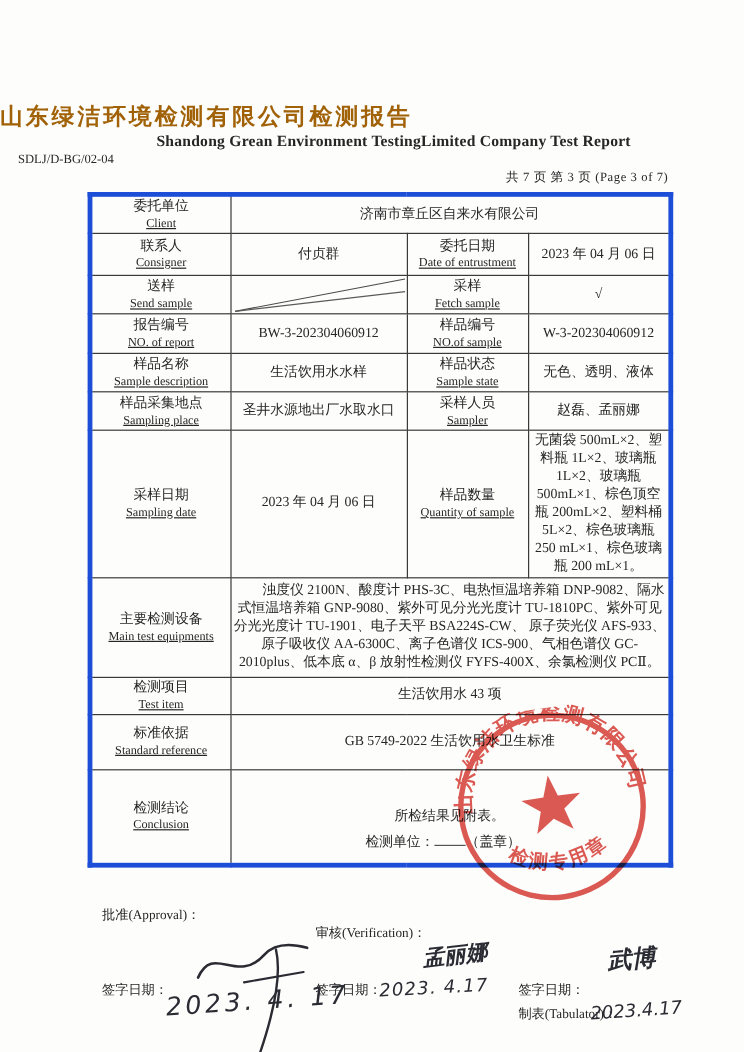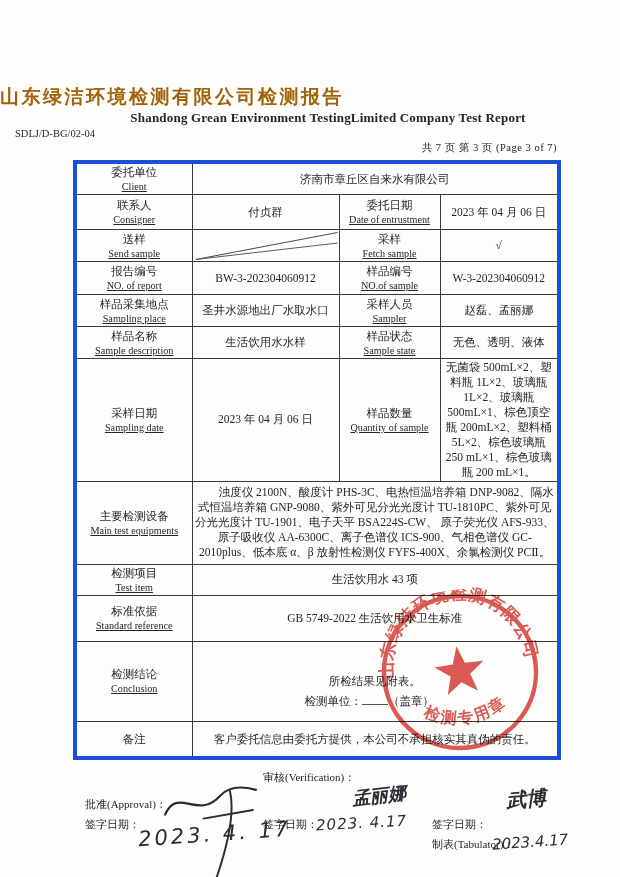--- a/index.html
+++ b/index.html
@@ -136,42 +136,42 @@
       <td class="small">BW-3-202304060912</td>
       <td class="lbl">
         <div>样品编号</div>
         <div class="en">NO.of sample</div>
       </td>
       <td class="small">W-3-202304060912</td>
     </tr>
 
     <tr style="height:32px">
       <td class="lbl">
+        <div>样品名称</div>
+        <div class="en">Sample description</div>
+      </td>
+      <td>生活饮用水水样</td>
+      <td class="lbl">
+        <div>样品状态</div>
+        <div class="en">Sample state</div>
+      </td>
+      <td class="small">无色、透明、液体</td>
+    </tr>
+
+    <tr style="height:32px">
+      <td class="lbl">
         <div>样品采集地点</div>
         <div class="en">Sampling place</div>
       </td>
       <td>圣井水源地出厂水取水口</td>
       <td class="lbl">
         <div>采样人员</div>
         <div class="en">Sampler</div>
       </td>
       <td class="small">赵磊、孟丽娜</td>
-    </tr>
-
-    <tr style="height:32px">
-      <td class="lbl">
-        <div>样品名称</div>
-        <div class="en">Sample description</div>
-      </td>
-      <td>生活饮用水水样</td>
-      <td class="lbl">
-        <div>样品状态</div>
-        <div class="en">Sample state</div>
-      </td>
-      <td class="small">无色、透明、液体</td>
     </tr>
 
     <tr style="height:101px">
       <td class="lbl">
         <div>采样日期</div>
         <div class="en">Sampling date</div>
       </td>
       <td>2023 年 04 月 06 日</td>
       <td class="lbl">
         <div>样品数量</div>
@@ -211,43 +211,39 @@
         <div class="en">Conclusion</div>
       </td>
       <td colspan="3" class="concl">
         <span>所检结果见附表。</span>
         <span class="unit-line">
           <span>检测单位：</span><span class="unit-blank"></span><span>（盖章）</span>
         </span>
       </td>
     </tr>
 
-    <tr style="height:37px">
-      <td class="lbl">备注</td>
-      <td colspan="3" class="remark-val">客户委托信息由委托方提供，本公司不承担核实其真伪的责任。</td>
-    </tr>
   </tbody>
     </table>
 
   <svg class="stamp" viewBox="0 0 164 164">
     <defs>
       <path id="coArc" d="M 22,106 A 67,67 0 1 1 142,106" fill="none"></path>
       <path id="sealArc" d="M 34,116 A 75,75 0 0 0 130,116" fill="none"></path>
     </defs>
     <circle cx="82" cy="82" r="76" fill="none" stroke="#d8443c" stroke-width="4.5"></circle>
     <text font-size="17" font-weight="bold" fill="#d8443c" letter-spacing="1">
       <textPath href="#coArc" startOffset="50%" text-anchor="middle">山东绿洁环境检测有限公司</textPath>
     </text>
     <polygon fill="#d8443c" points="82,56 88.1,73.6 106.7,74 91.9,85.2 97.3,103 82,92.4 66.7,103 72.1,85.2 57.3,74 75.9,73.6"></polygon>
     <text font-size="16" font-weight="bold" fill="#d8443c" letter-spacing="2">
       <textPath href="#sealArc" startOffset="50%" text-anchor="middle">检测专用章</textPath>
     </text>
   </svg>
 
-  <div class="foot-lbl" style="left:85px; top:797px;">批准(Approval)：</div>
+  <div class="foot-lbl" style="left:85px; top:755px;">批准(Approval)：</div>
   <div class="foot-lbl" style="left:85px; top:817px;">签字日期：</div>
 
   <div class="foot-lbl" style="left:263px; top:770px;">审核(Verification)：</div>
   <div class="foot-lbl" style="left:263px; top:817px;">签字日期：</div>
 
   <div class="foot-lbl" style="left:432px; top:797px;margin-top:40px;">制表(Tabulator)：</div>
   <div class="foot-lbl" style="left:432px; top:817px;">签字日期：</div>
 
   <svg class="sig-svg" style="left:158px; top:778px; transform:rotate(-3deg);" width="115" height="105" viewBox="0 0 115 105">
     <path d="M8,34 C22,6 40,42 64,18 C74,8 88,10 100,14" fill="none" stroke="#2b2b33" stroke-width="2.2" stroke-linecap="round"></path>

